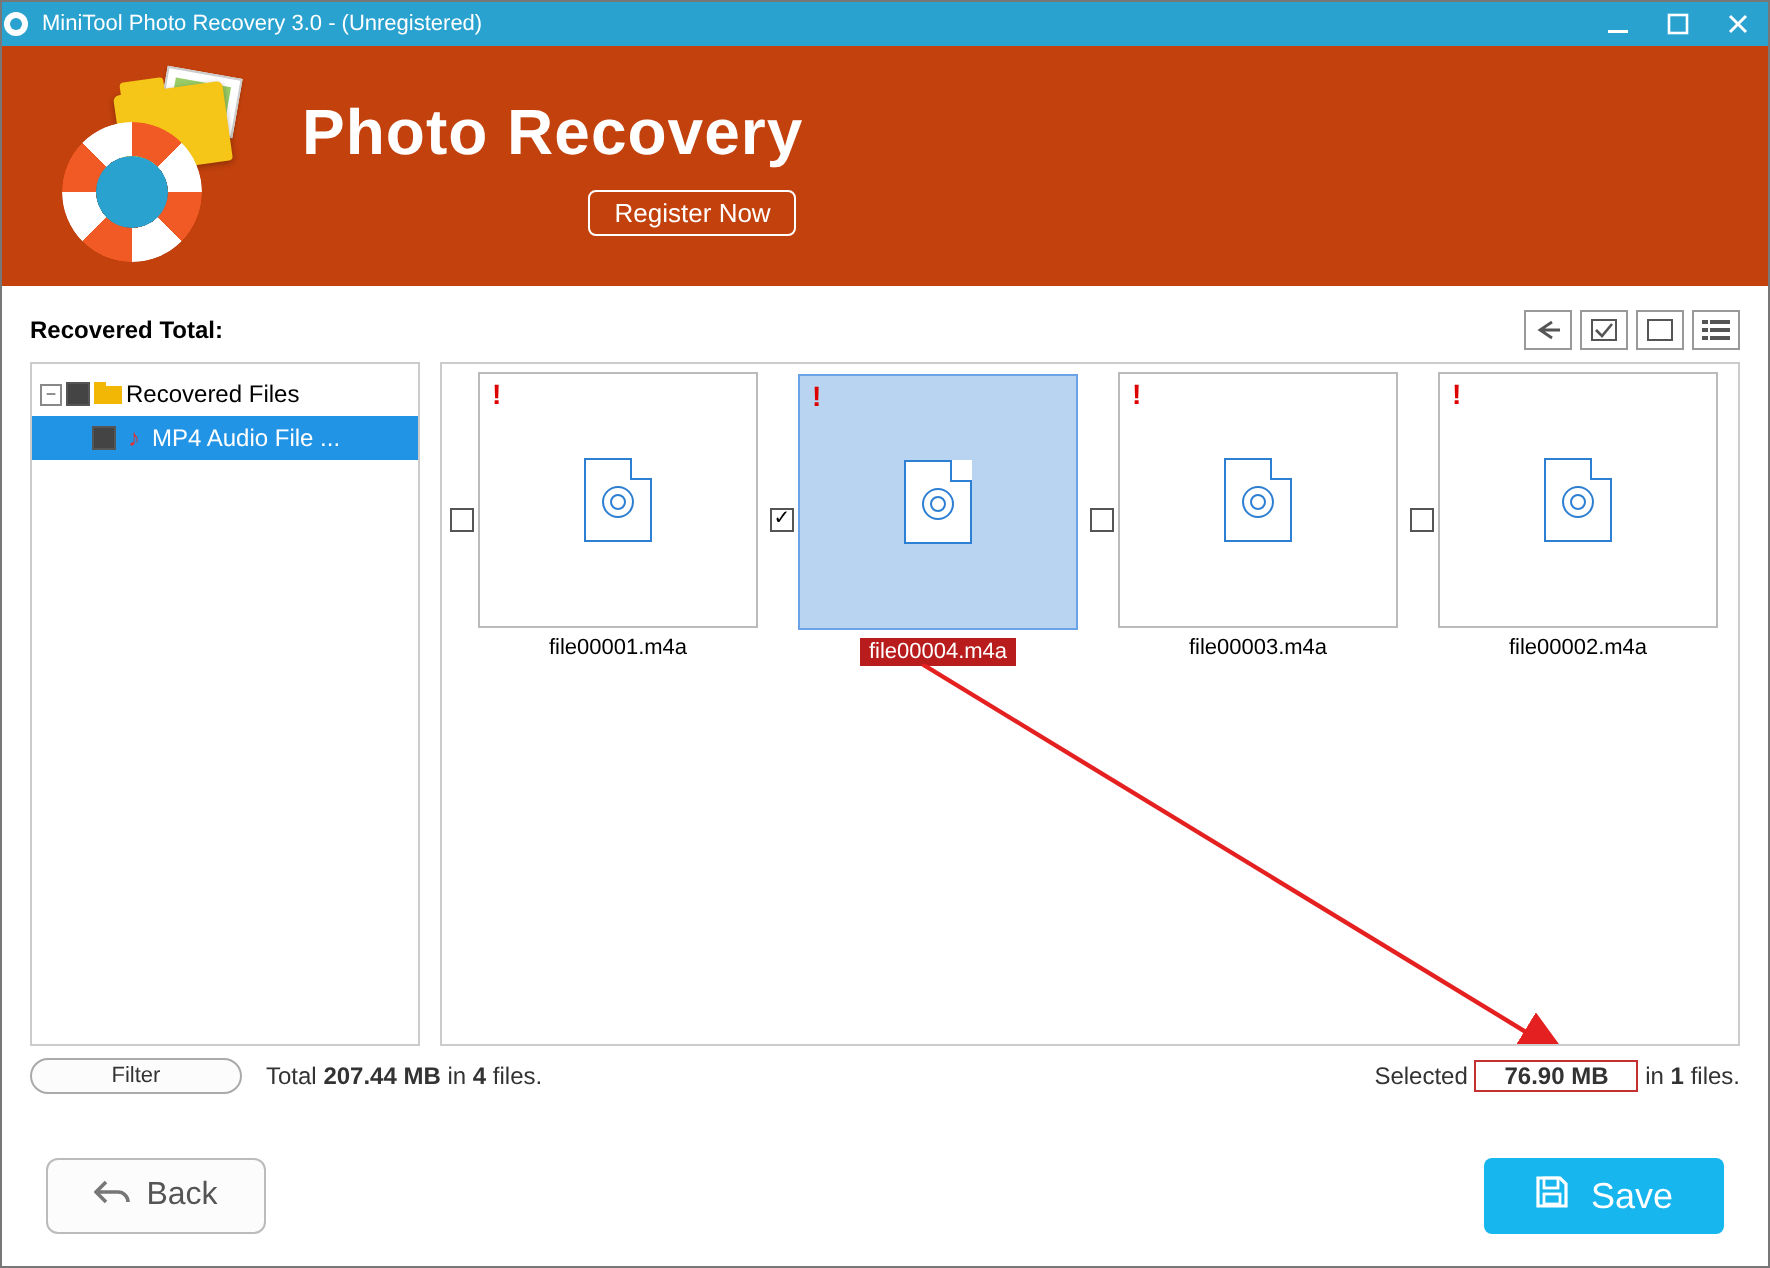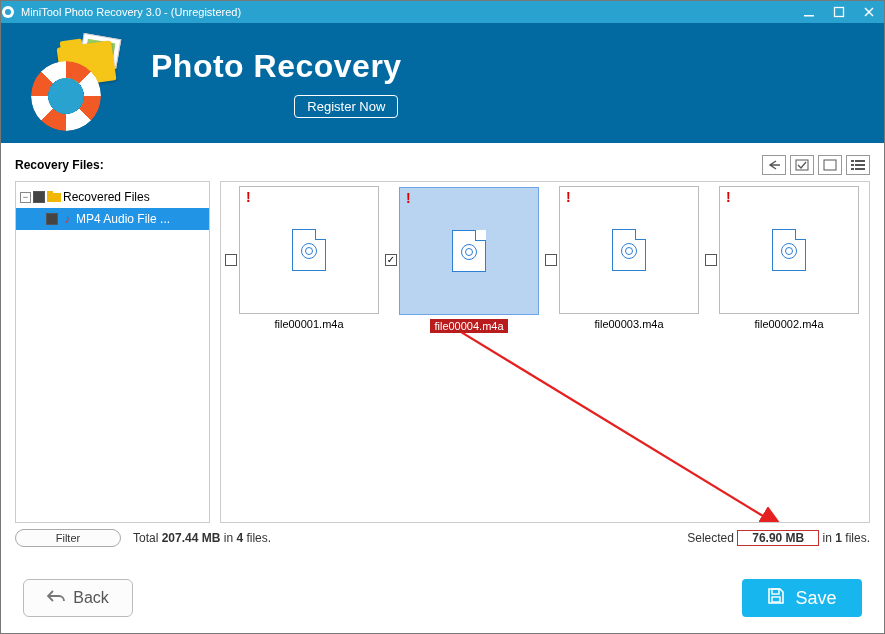--- a/index.html
+++ b/index.html
@@ -12,21 +12,21 @@
   }
   .titlebar .app-icon { width: 14px; height: 14px; margin-right: 6px; display: inline-flex; align-items:center; justify-content:center; }
   .titlebar .title-spacer { flex: 1; }
   .win-btn {
     width: 30px; height: 20px; display:inline-flex; align-items:center; justify-content:center;
     color:#fff; font-size:12px; cursor:pointer;
   }
 
   
   .banner {
-    height: 120px; background: #0369a1; display:flex; align-items:center; padding-left: 30px; position:relative;
+    height: 120px; background: #c2410c; display:flex; align-items:center; padding-left: 30px; position:relative;
   }
   .banner .logo-art {
     width: 95px; height: 95px; position:relative; margin-right: 25px;
   }
   .life-ring {
     position:absolute; bottom:0; left:0; width:70px; height:70px;
     border-radius:50%; background: conic-gradient(#f15a24 0 12.5%, #fff 12.5% 25%, #f15a24 25% 37.5%, #fff 37.5% 50%, #f15a24 50% 62.5%, #fff 62.5% 75%, #f15a24 75% 87.5%, #fff 87.5% 100%);
     -webkit-mask: radial-gradient(circle, transparent 18px, #000 18px);
     mask: radial-gradient(circle, transparent 18px, #000 18px);
     box-shadow: 0 2px 4px rgba(0,0,0,0.3);
@@ -167,21 +167,21 @@
     <div class="life-ring-hole"></div>
   </div>
   <div class="banner-text">
     <div class="banner-title">Photo Recovery</div>
     <button class="register-btn">Register Now</button>
   </div>
 </div>
 
 <div class="main">
   <div class="top-row">
-    <span class="section-label">Recovery Files:</span>
+    <span class="section-label">Recovered Total:</span>
     <span class="top-row-spacer"></span>
     <div class="view-btns">
       <span class="view-btn">
         <svg width="16" height="12" viewBox="0 0 16 12">
             <path d="M10 2 L4 6 L10 10 M4 6 H14" stroke="#555" stroke-width="1.4" fill="none"></path>
           </svg>
       </span>
       <span class="view-btn">
         <svg width="14" height="12" viewBox="0 0 14 12">
             <rect x="1" y="1" width="12" height="10" fill="none" stroke="#555"></rect>

